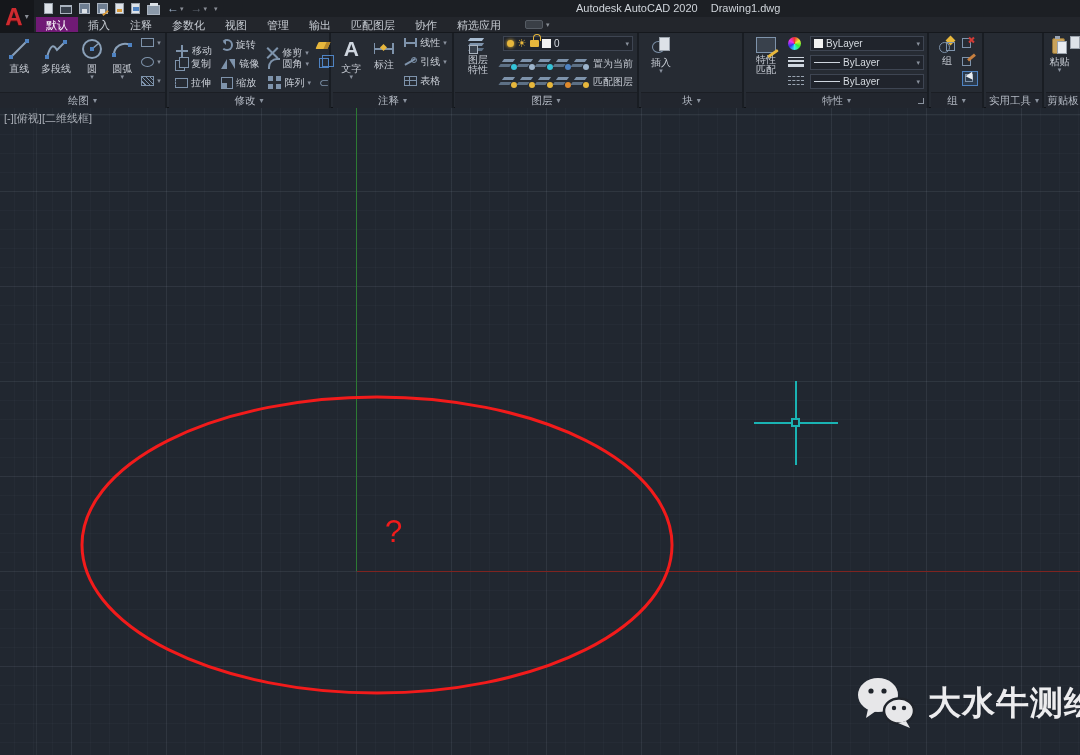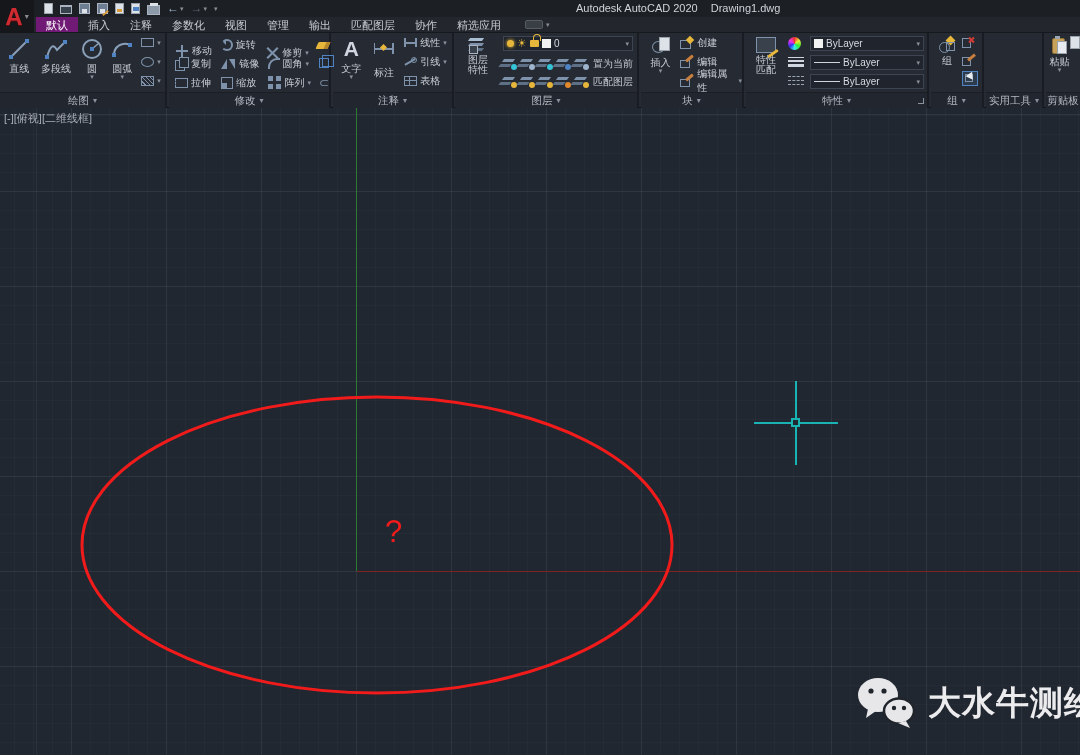--- a/index.html
+++ b/index.html
@@ -377,21 +377,21 @@
         <span class="lbl">文字</span>
         <span class="c">▾</span>
       </div>
       <div class="bigbtn" style="width:38px;">
         <span class="ico ic-dim" style="margin-top:5px;">
             <i class="t l"></i>
             <i class="t r"></i>
             <i class="bar"></i>
             <i class="spark"></i>
           </span>
-        <span class="lbl" style="margin-top:12px;">标注</span>
+        <span class="lbl" style="margin-top:4px;">标注</span>
       </div>
       <div style="width:52px;padding-left:2px;">
         <div class="srow">
             <i class="ico ic-linear"></i>
             <span>线性</span>
             <span class="c7">▾</span>
           </div>
         <div class="srow">
             <i class="ico ic-leader"></i>
             <span>引线</span>
@@ -452,35 +452,20 @@
         <span class="c">▾</span>
       </div>
   </div>
 
   <div class="panel" style="left:641px;width:103px;">
     <div class="pbody" style="display:flex;padding-left:4px;">
       <div class="bigbtn" style="width:32px;">
         <span class="ico ic-insert"></span>
         <span class="lbl">插入</span>
         <span class="c">▾</span>
-      </div>
-      <div style="padding-left:4px;">
-        <div class="srow">
-            <i class="ico ic-create"></i>
-            <span>创建</span>
-          </div>
-        <div class="srow">
-            <i class="ico ic-editblk"></i>
-            <span>编辑</span>
-          </div>
-        <div class="srow">
-            <i class="ico ic-editblk"></i>
-            <span>编辑属性</span>
-            <span class="c7">▾</span>
-          </div>
       </div>
     </div>
     <div class="plabel">
         <span>块</span>
         <span class="c">▾</span>
       </div>
   </div>
 
   <div class="panel" style="left:746px;width:183px;">
     <div class="pbody">

